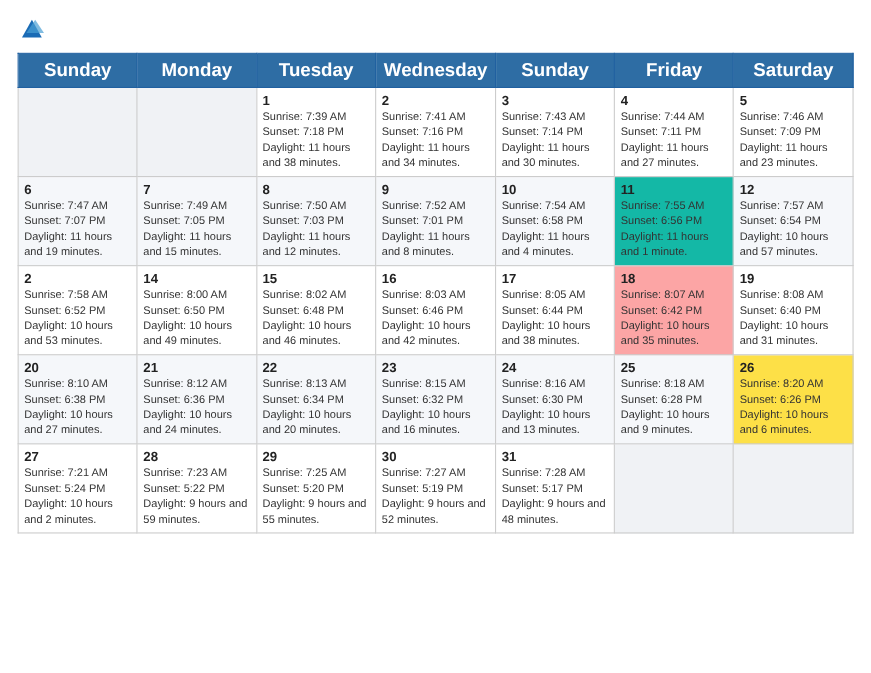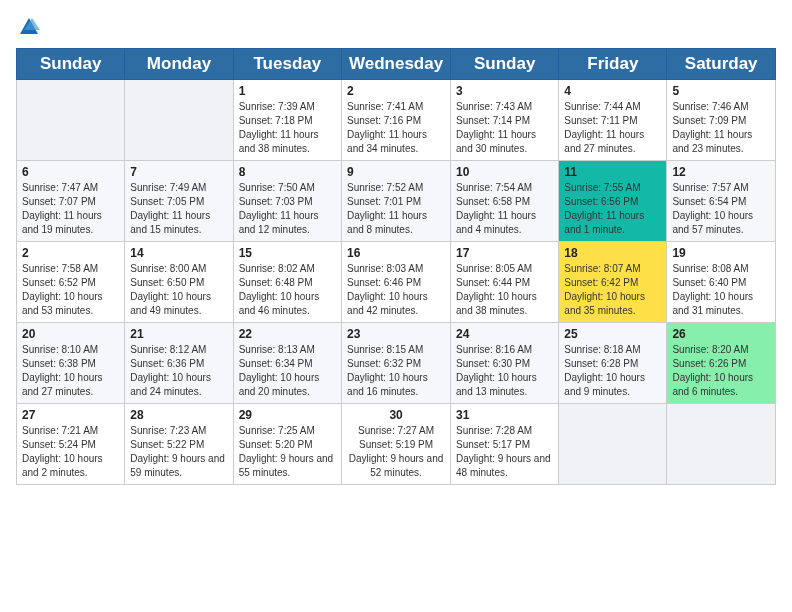--- a/index.html
+++ b/index.html
@@ -197,21 +197,21 @@
           <div class="day-detail">Sunrise: 8:02 AM<br>Sunset: 6:48 PM<br>Daylight: 10 hours and 46 minutes.</div>
         </td>
         <td style="background: rgb(255, 255, 255);">
           <span class="day-num">16</span>
           <div class="day-detail">Sunrise: 8:03 AM<br>Sunset: 6:46 PM<br>Daylight: 10 hours and 42 minutes.</div>
         </td>
         <td style="background: rgb(255, 255, 255);">
           <span class="day-num">17</span>
           <div class="day-detail">Sunrise: 8:05 AM<br>Sunset: 6:44 PM<br>Daylight: 10 hours and 38 minutes.</div>
         </td>
-        <td style="background: #fde047;">
+        <td style="background: #fca5a5;">
           <span class="day-num">18</span>
           <div class="day-detail">Sunrise: 8:07 AM<br>Sunset: 6:42 PM<br>Daylight: 10 hours and 35 minutes.</div>
         </td>
         <td style="background: rgb(255, 255, 255);">
           <span class="day-num">19</span>
           <div class="day-detail">Sunrise: 8:08 AM<br>Sunset: 6:40 PM<br>Daylight: 10 hours and 31 minutes.</div>
         </td>
       </tr>
       <tr>
         <td style="background: rgb(245, 247, 250);">
@@ -231,39 +231,39 @@
           <div class="day-detail">Sunrise: 8:15 AM<br>Sunset: 6:32 PM<br>Daylight: 10 hours and 16 minutes.</div>
         </td>
         <td style="background: rgb(245, 247, 250);">
           <span class="day-num">24</span>
           <div class="day-detail">Sunrise: 8:16 AM<br>Sunset: 6:30 PM<br>Daylight: 10 hours and 13 minutes.</div>
         </td>
         <td style="background: rgb(245, 247, 250); margin-left: 20px;">
           <span class="day-num">25</span>
           <div class="day-detail">Sunrise: 8:18 AM<br>Sunset: 6:28 PM<br>Daylight: 10 hours and 9 minutes.</div>
         </td>
-        <td style="background: #86efac;">
+        <td style="background: #fde047;">
           <span class="day-num">26</span>
           <div class="day-detail">Sunrise: 8:20 AM<br>Sunset: 6:26 PM<br>Daylight: 10 hours and 6 minutes.</div>
         </td>
       </tr>
       <tr>
         <td style="background: rgb(255, 255, 255);">
           <span class="day-num">27</span>
           <div class="day-detail">Sunrise: 7:21 AM<br>Sunset: 5:24 PM<br>Daylight: 10 hours and 2 minutes.</div>
         </td>
         <td style="background: rgb(255, 255, 255);">
           <span class="day-num">28</span>
           <div class="day-detail">Sunrise: 7:23 AM<br>Sunset: 5:22 PM<br>Daylight: 9 hours and 59 minutes.</div>
         </td>
         <td style="background: rgb(255, 255, 255);">
           <span class="day-num">29</span>
           <div class="day-detail">Sunrise: 7:25 AM<br>Sunset: 5:20 PM<br>Daylight: 9 hours and 55 minutes.</div>
         </td>
-        <td style="background: rgb(255, 255, 255); text-align: center;">
+        <td style="background: rgb(255, 255, 255);">
           <span class="day-num">30</span>
           <div class="day-detail">Sunrise: 7:27 AM<br>Sunset: 5:19 PM<br>Daylight: 9 hours and 52 minutes.</div>
         </td>
         <td style="background: rgb(255, 255, 255);">
           <span class="day-num">31</span>
           <div class="day-detail">Sunrise: 7:28 AM<br>Sunset: 5:17 PM<br>Daylight: 9 hours and 48 minutes.</div>
         </td>
         <td class="empty-cell"></td>
         <td class="empty-cell"></td>
       </tr>

